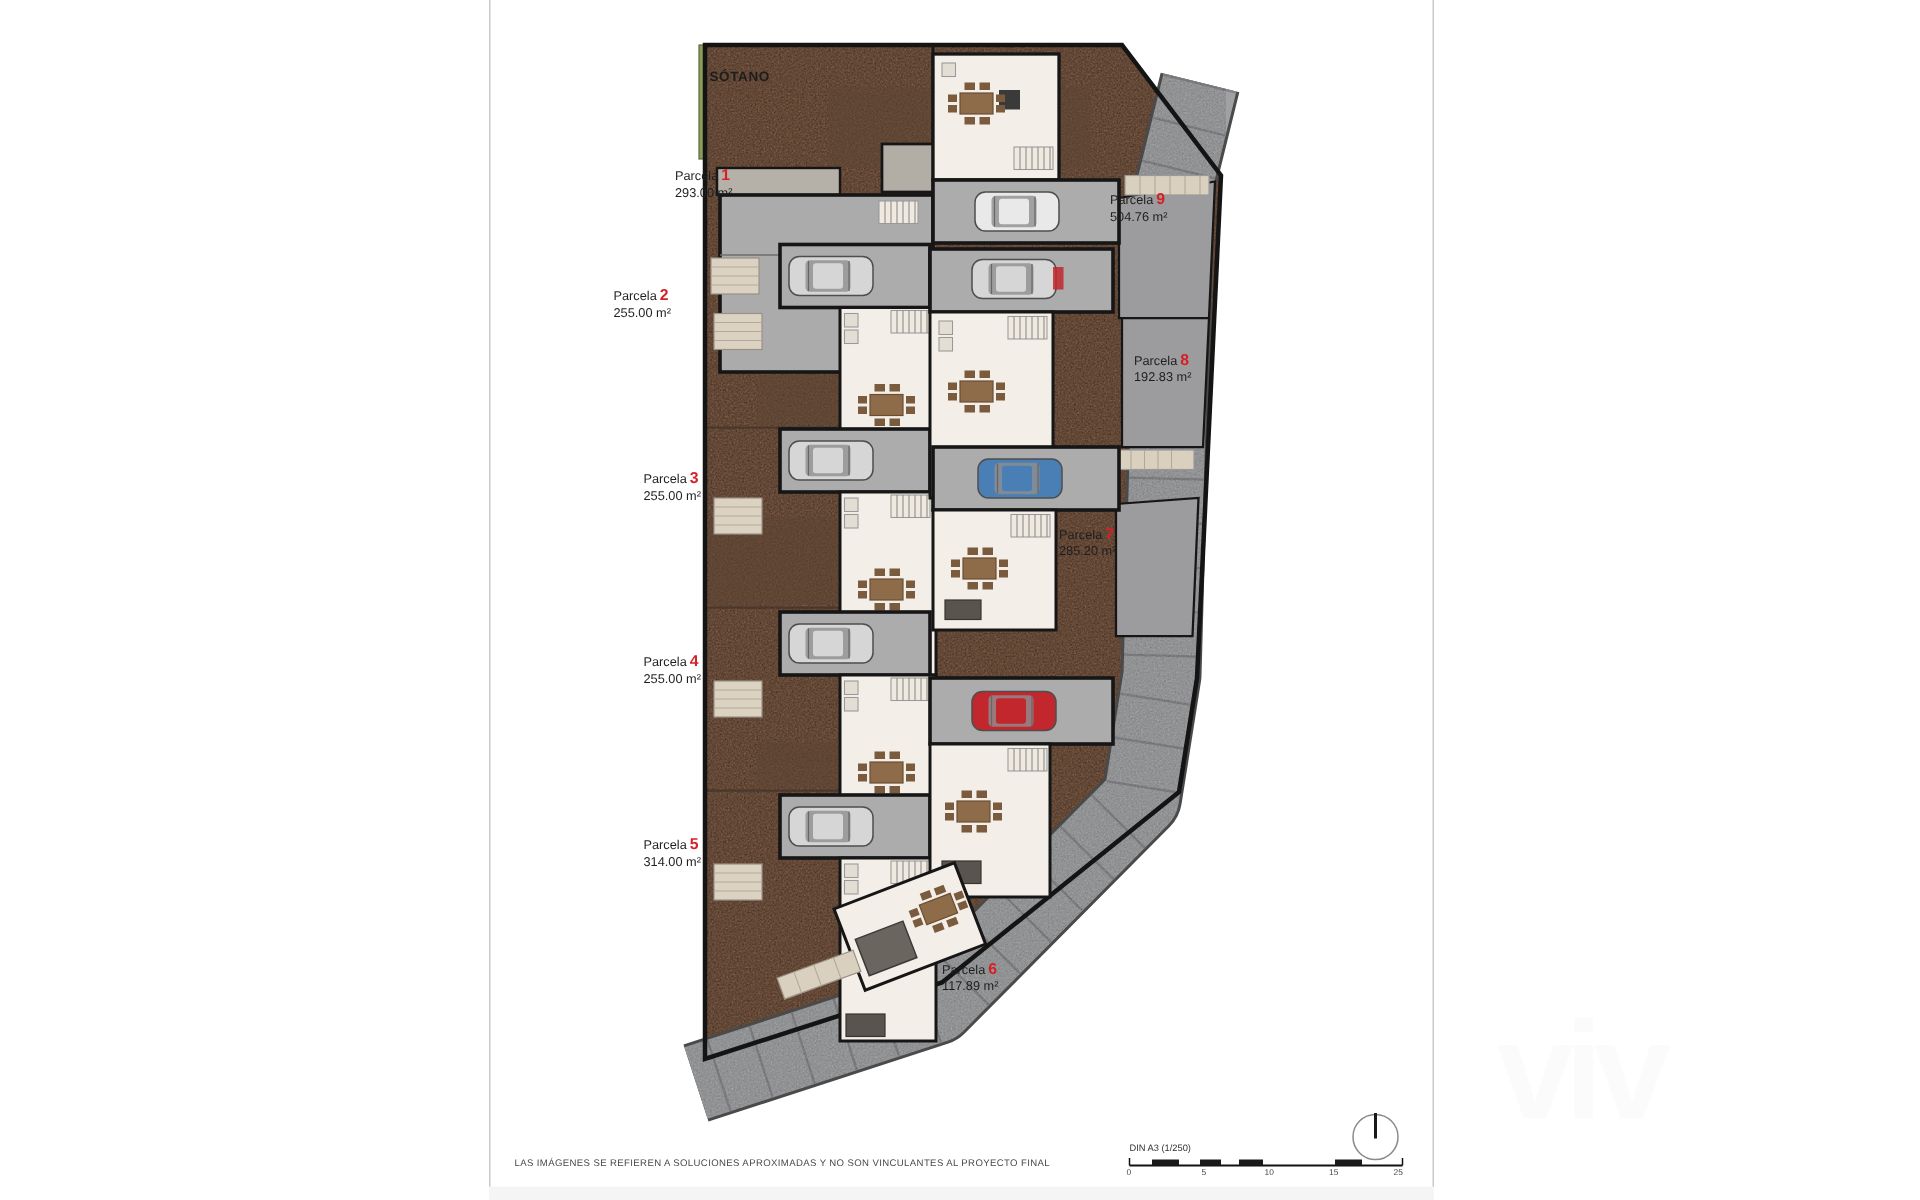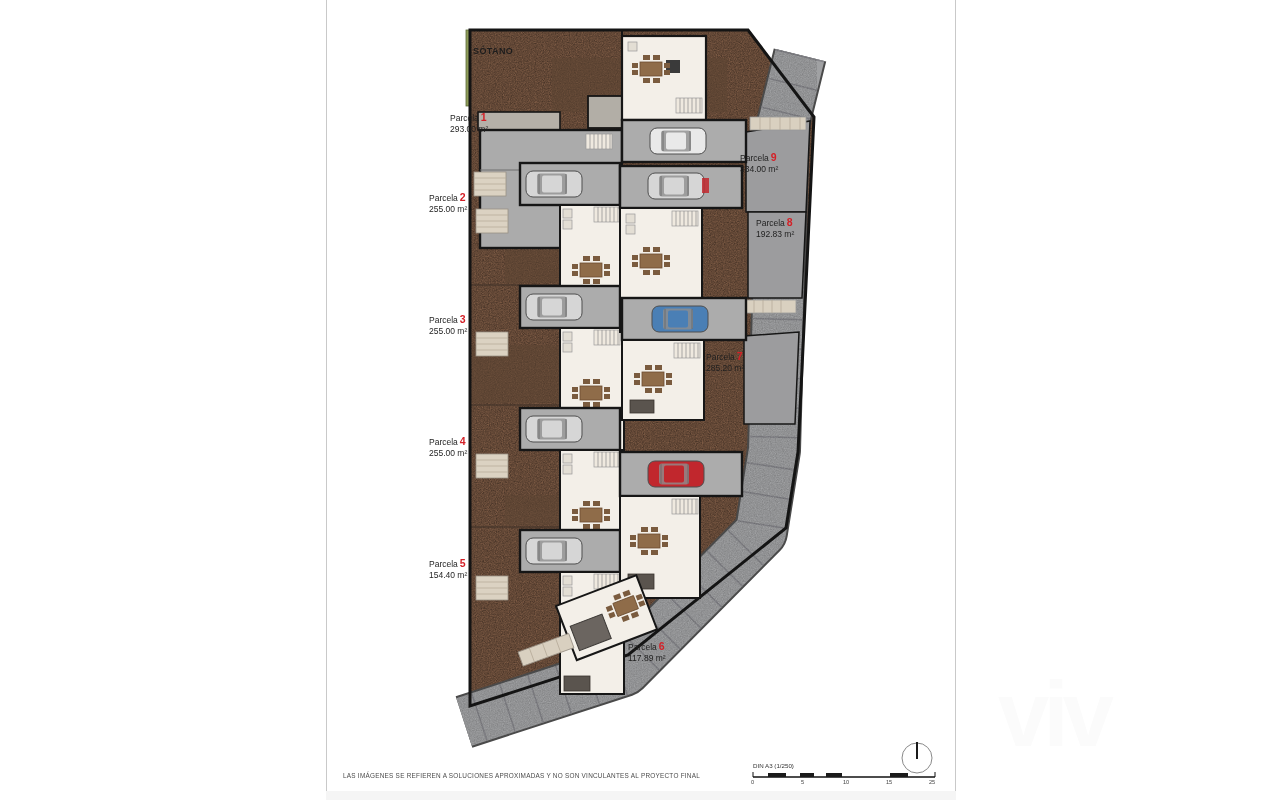--- a/index.html
+++ b/index.html
@@ -238,51 +238,51 @@
       </g>
     </g>
   </svg>
 
   <div class="plan-title">SÓTANO</div>
 
   <div class="plabel" style="left:450px;top:112px">
     <span>Parcela</span><span class="num">1</span>
     <span class="area">293.00 m²</span>
   </div>
-  <div class="plabel" style="left:429px;top:192px">
+  <div class="plabel" style="left:409px;top:192px">
     <span>Parcela</span><span class="num">2</span>
     <span class="area">255.00 m²</span>
   </div>
   <div class="plabel" style="left:429px;top:314px">
     <span>Parcela</span><span class="num">3</span>
     <span class="area">255.00 m²</span>
   </div>
   <div class="plabel" style="left:429px;top:436px">
     <span>Parcela</span><span class="num">4</span>
     <span class="area">255.00 m²</span>
   </div>
   <div class="plabel" style="left:429px;top:558px">
     <span>Parcela</span><span class="num">5</span>
-    <span class="area">154.40 m²</span>
+    <span class="area">314.00 m²</span>
   </div>
   <div class="plabel" style="left:628px;top:641px">
     <span>Parcela</span><span class="num">6</span>
     <span class="area">117.89 m²</span>
   </div>
   <div class="plabel" style="left:706px;top:351px">
     <span>Parcela</span><span class="num">7</span>
     <span class="area">285.20 m²</span>
   </div>
-  <div class="plabel" style="left:756px;top:217px">
+  <div class="plabel" style="left:756px;top:235px">
     <span>Parcela</span><span class="num">8</span>
     <span class="area">192.83 m²</span>
   </div>
-  <div class="plabel" style="left:740px;top:152px">
+  <div class="plabel" style="left:740px;top:128px">
     <span>Parcela</span><span class="num">9</span>
-    <span class="area">334.00 m²</span>
+    <span class="area">504.76 m²</span>
   </div>
 
   <div class="disclaimer">LAS IMÁGENES SE REFIEREN A SOLUCIONES APROXIMADAS Y NO SON VINCULANTES AL PROYECTO FINAL</div>
 
   <div class="scale-label">DIN A3 (1/250)</div>
   <span class="tick" style="left:751px">0</span>
   <span class="tick" style="left:801px">5</span>
   <span class="tick" style="left:843px">10</span>
   <span class="tick" style="left:886px">15</span>
   <span class="tick" style="left:929px">25</span>

